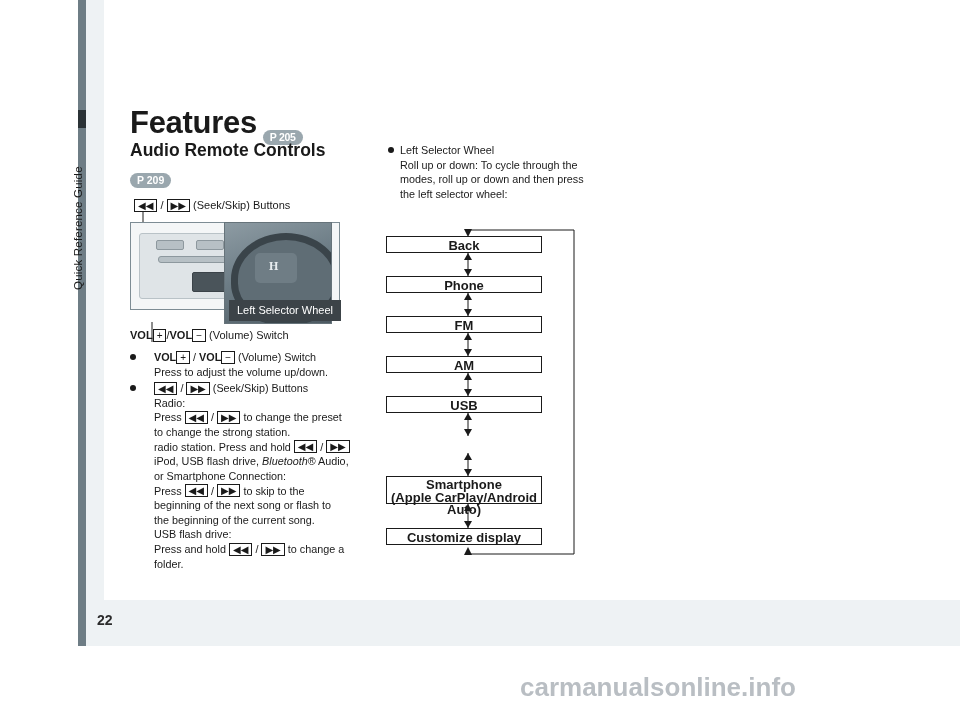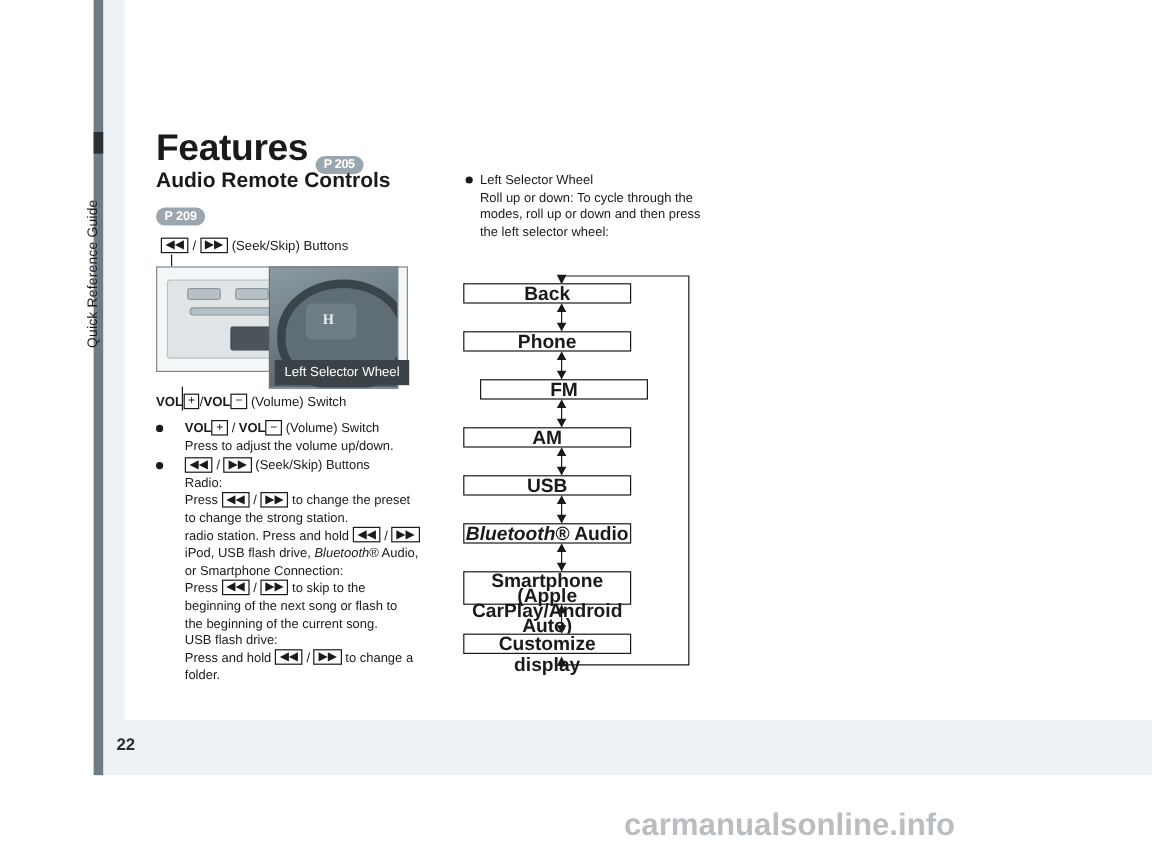--- a/index.html
+++ b/index.html
@@ -263,25 +263,25 @@
   
   .flow {
     position: absolute;
     left: 386px; top: 228px;
     width: 192px;
     height: 336px;
   }
   .flow-box {
     position: absolute;
     left: 0;
-    width: 140px;
+    width: 156px;
     height: 17px;
     border: 1px solid #1a1a1a;
     background: #ffffff;
-    font-size: 16px;
+    font-size: 13px;
     font-weight: bold;
     color: #1a1a1a;
     text-align: center;
     line-height: 17px;
     box-sizing: border-box;
   }
   .flow-box.tall {
     height: 28px;
     line-height: 12.5px;
     padding-top: 2px;
@@ -420,24 +420,23 @@
 
     <svg class="loop" viewBox="0 0 192 336">
 
       <path d="M 82 6 L 82 2 L 188 2 L 188 326 L 82 326 L 82 322" fill="none" stroke="#1a1a1a" stroke-width="1"></path>
       <polygon points="82,9 78,1 86,1" fill="#1a1a1a"></polygon>
       <polygon points="82,319 78,327 86,327" fill="#1a1a1a"></polygon>
     </svg>
 
     <div class="flow-box" style="top:8px;">Back</div>
     <div class="flow-box" style="top:48px;">Phone</div>
-    <div class="flow-box" style="top:88px;margin-left:14px;">FM</div>
+    <div class="flow-box" style="top:88px;">FM</div>
     <div class="flow-box" style="top:128px;">AM</div>
     <div class="flow-box" style="top:168px;">USB</div>
-    <div class="flow-box" style="top:208px;"><span class="ital">Bluetooth</span>® Audio</div>
     <div class="flow-box tall" style="top:248px;">
       <div>Smartphone</div>
       <div>(Apple CarPlay/Android Auto)</div>
     </div>
     <div class="flow-box" style="top:300px;">Customize display</div>
 
     <svg style="position:absolute;left:74px;top:25px;width:16px;height:23px">
         <line x1="8" y1="0" x2="8" y2="23" stroke="#1a1a1a" stroke-width="1"></line>
         <polygon points="8,0 4,7 12,7" fill="#1a1a1a"></polygon>
         <polygon points="8,23 4,16 12,16" fill="#1a1a1a"></polygon>

